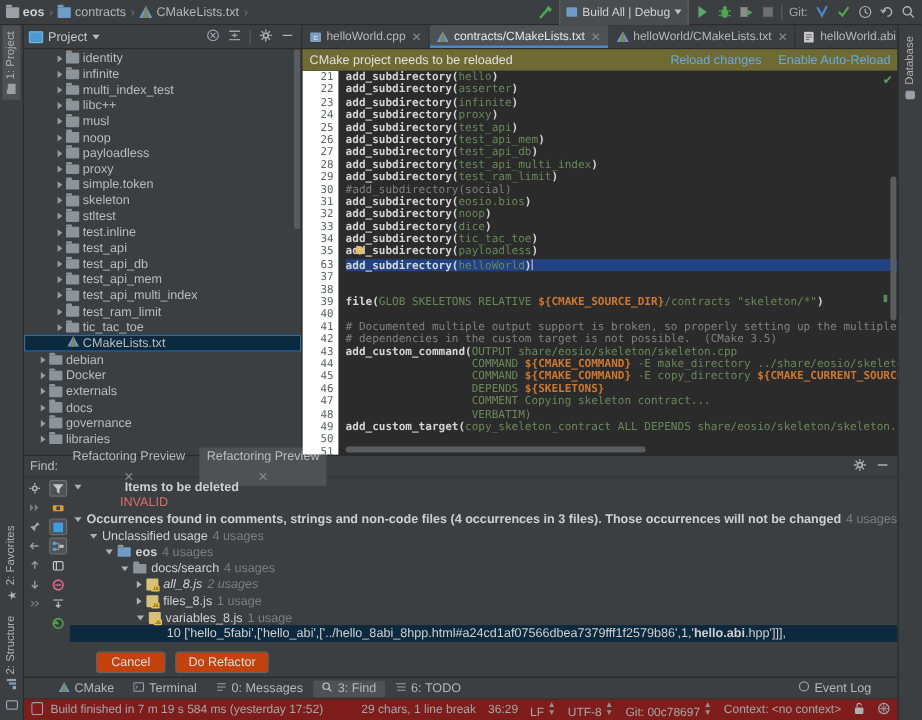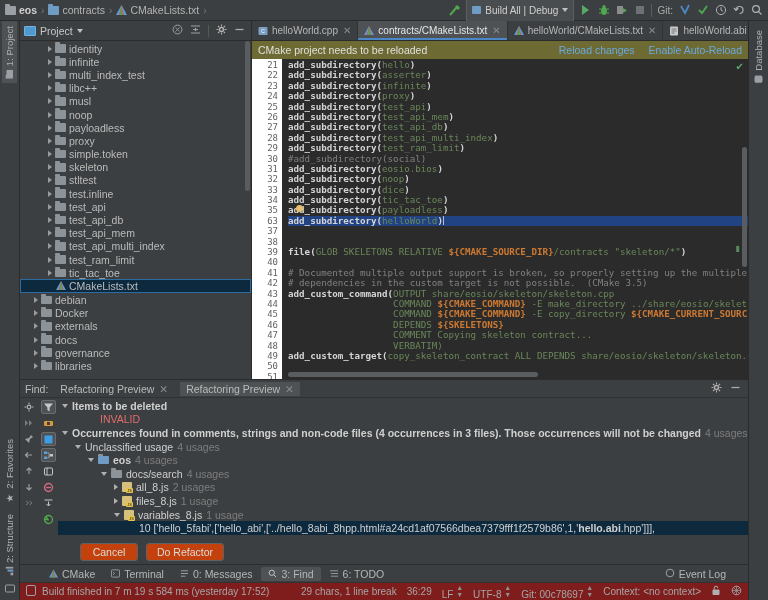--- a/index.html
+++ b/index.html
@@ -155,21 +155,21 @@
   .bulb { display:inline-block; width: 7px; height: 7px; border-radius: 50%; background: #e8bf6a; vertical-align: -1px; }
   .ed-scroll-v { position: absolute; right: 1px; top: 88px; width: 5px; height: 120px; background: #5a5d5f; border-radius: 3px; }
   .ed-scroll-h { position: absolute; left: 36px; bottom: 2px; height: 5px; width: 250px; background: #5a5d5f; border-radius: 3px; }
   .ed-check { position: absolute; right: 4px; top: 2px; color: #59a869; font-size: 10px; }
   .ed-mark { position: absolute; right: 8px; color: #5a8a5a; font-size: 8px; }
 
   
   .find { flex: 1; background: #3c3f41; display: flex; flex-direction: column; min-height: 0; border-top: 1px solid #2b2b2b; }
   .find-head { height: 18px; display: flex; align-items: center; gap: 6px; padding: 0 5px; flex: 0 0 18px; border-bottom: 1px solid #323232; }
   .find-head .lbl { font-size: 10.5px; color: #bbb; }
-  .ftab { display: flex; align-items: center; gap: 5px; font-size: 10.5px; color: #bbb; padding: 1px 6px; }
+  .ftab { display: flex; align-items: center; gap: 5px; font-size: 10.5px; color: #bbb; padding: 1px 6px; flex-direction: column; }
   .ftab.active { background: #4e5254; }
   .fh-right { margin-left: auto; display: flex; gap: 8px; align-items: center; padding-right: 2px; }
 
   .find-body { flex: 1; display: flex; min-height: 0; }
   .find-tools { width: 18px; flex: 0 0 18px; display: flex; flex-direction: column; align-items: center; gap: 2px; padding-top: 2px; }
   .find-tools2 { width: 20px; flex: 0 0 20px; display: flex; flex-direction: column; align-items: center; gap: 2px; padding-top: 2px; }
   .ftool { width: 15px; height: 14px; display: flex; align-items: center; justify-content: center; }
   .ftool.on { background: #4e5254; border: 1px solid #6a6d6f; border-radius: 2px; }
   .find-list { flex: 1; min-width: 0; overflow: hidden; padding-top: 1px; }
   .frow { height: 13.6px; display: flex; align-items: center; gap: 4px; font-size: 10.5px; color: #cfcfcf; white-space: nowrap; }
@@ -709,21 +709,21 @@
               <svg width="11" height="11" viewBox="0 0 11 11">
                   <circle cx="5.5" cy="5.5" r="4" stroke="#4fa84f" stroke-width="1.3" fill="none"></circle>
                   <path d="M1 5.5 h4 L3 3" stroke="#4fa84f" stroke-width="1.3" fill="none"></path>
                 </svg>
             </span>
           </div>
 
           <div class="find-list" id="find-list">
               <div class="frow" style="padding-left: 4px;">
                 <span class="tri"></span>
-                <span style="font-weight: bold;">Items to be deleted</span>
+                <span style="font-weight: bold; margin-left: 32px;">Items to be deleted</span>
               </div>
               <div class="frow" style="padding-left: 30px;">
                 <span style="width: 8px; display: inline-block;"></span>
                 <span class="red">INVALID</span>
               </div>
               <div class="frow" style="padding-left: 4px;">
                 <span class="tri"></span>
                 <span style="font-weight: bold;">Occurrences found in comments, strings and non-code files  (4 occurrences in 3 files). Those occurrences will not be changed</span>
                 <span class="dim">4 usages</span>
               </div>
@@ -737,21 +737,21 @@
                 <span class="fld" style="background: rgb(110, 156, 196);"></span>
                 <span style="font-weight: bold;">eos</span>
                 <span class="dim">4 usages</span>
               </div>
               <div class="frow" style="padding-left: 43px;">
                 <span class="tri"></span>
                 <span class="fld"></span>
                 <span>docs/search</span>
                 <span class="dim">4 usages</span>
               </div>
-              <div class="frow" style="padding-left: 56px;">
+              <div class="frow" style="padding-left: 56px; font-style: italic;">
                 <span class="tri closed"></span>
                 <span class="jsico"></span>
                 <span>all_8.js</span>
                 <span class="dim">2 usages</span>
               </div>
               <div class="frow" style="padding-left: 56px;">
                 <span class="tri closed"></span>
                 <span class="jsico"></span>
                 <span>files_8.js</span>
                 <span class="dim">1 usage</span>

